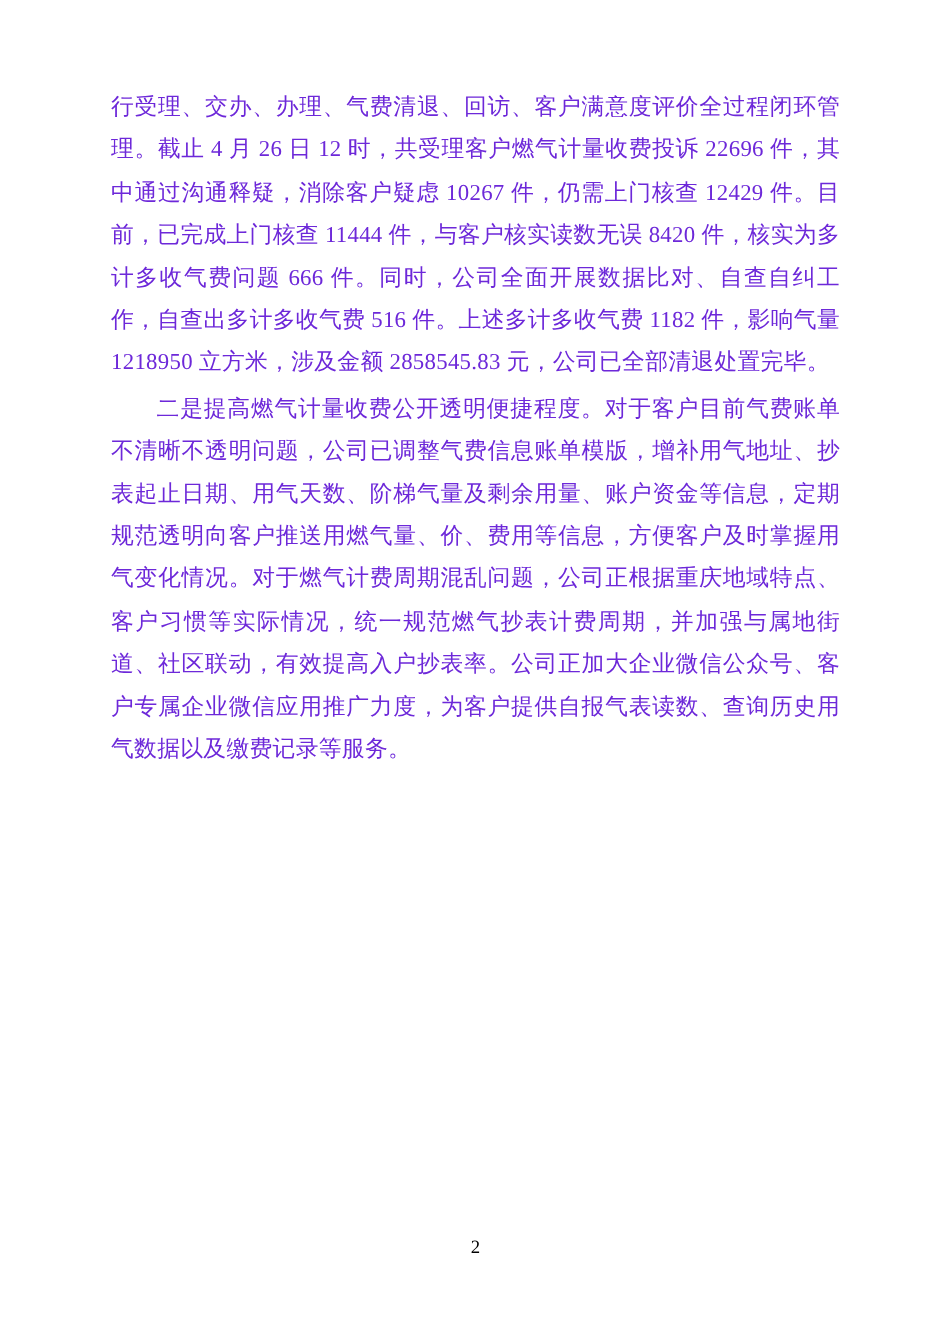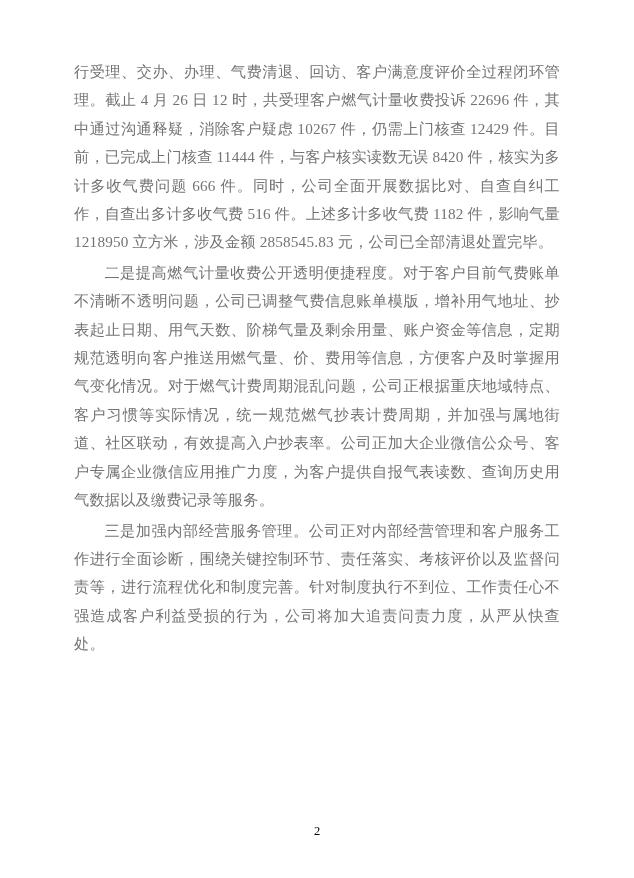--- a/index.html
+++ b/index.html
@@ -21,21 +21,21 @@
   }
   .content {
     position: absolute;
     left: 74px;
     top: 58px;
     width: 486px;
   }
   .para {
     font-size: 15.2px;
     line-height: 28.4px;
-    color: #737373;
+    color: #6d28d9;
     text-align: justify;
     text-justify: inter-ideograph;
     margin: 0 0 2px 0;
     letter-spacing: 0.2px;
   }
   .indent {
     text-indent: 2em;
   }
   .pagenum {
     position: absolute;
@@ -48,16 +48,15 @@
     font-family: "Liberation Serif", "DejaVu Serif", serif;
   }
 </style>
 </head>
 <body>
 
 <div class="page">
   <div class="content">
     <p class="para">行受理、交办、办理、气费清退、回访、客户满意度评价全过程闭环管理。截止 4 月 26 日 12 时，共受理客户燃气计量收费投诉 22696 件，其中通过沟通释疑，消除客户疑虑 10267 件，仍需上门核查 12429 件。目前，已完成上门核查 11444 件，与客户核实读数无误 8420 件，核实为多计多收气费问题 666 件。同时，公司全面开展数据比对、自查自纠工作，自查出多计多收气费 516 件。上述多计多收气费 1182 件，影响气量 1218950 立方米，涉及金额 2858545.83 元，公司已全部清退处置完毕。</p>
     <p class="para indent">二是提高燃气计量收费公开透明便捷程度。对于客户目前气费账单不清晰不透明问题，公司已调整气费信息账单模版，增补用气地址、抄表起止日期、用气天数、阶梯气量及剩余用量、账户资金等信息，定期规范透明向客户推送用燃气量、价、费用等信息，方便客户及时掌握用气变化情况。对于燃气计费周期混乱问题，公司正根据重庆地域特点、客户习惯等实际情况，统一规范燃气抄表计费周期，并加强与属地街道、社区联动，有效提高入户抄表率。公司正加大企业微信公众号、客户专属企业微信应用推广力度，为客户提供自报气表读数、查询历史用气数据以及缴费记录等服务。</p>
-    <p class="para indent">三是加强内部经营服务管理。公司正对内部经营管理和客户服务工作进行全面诊断，围绕关键控制环节、责任落实、考核评价以及监督问责等，进行流程优化和制度完善。针对制度执行不到位、工作责任心不强造成客户利益受损的行为，公司将加大追责问责力度，从严从快查处。</p>
   </div>
   <div class="pagenum">2</div>
 </div>
 
 </body></html>

